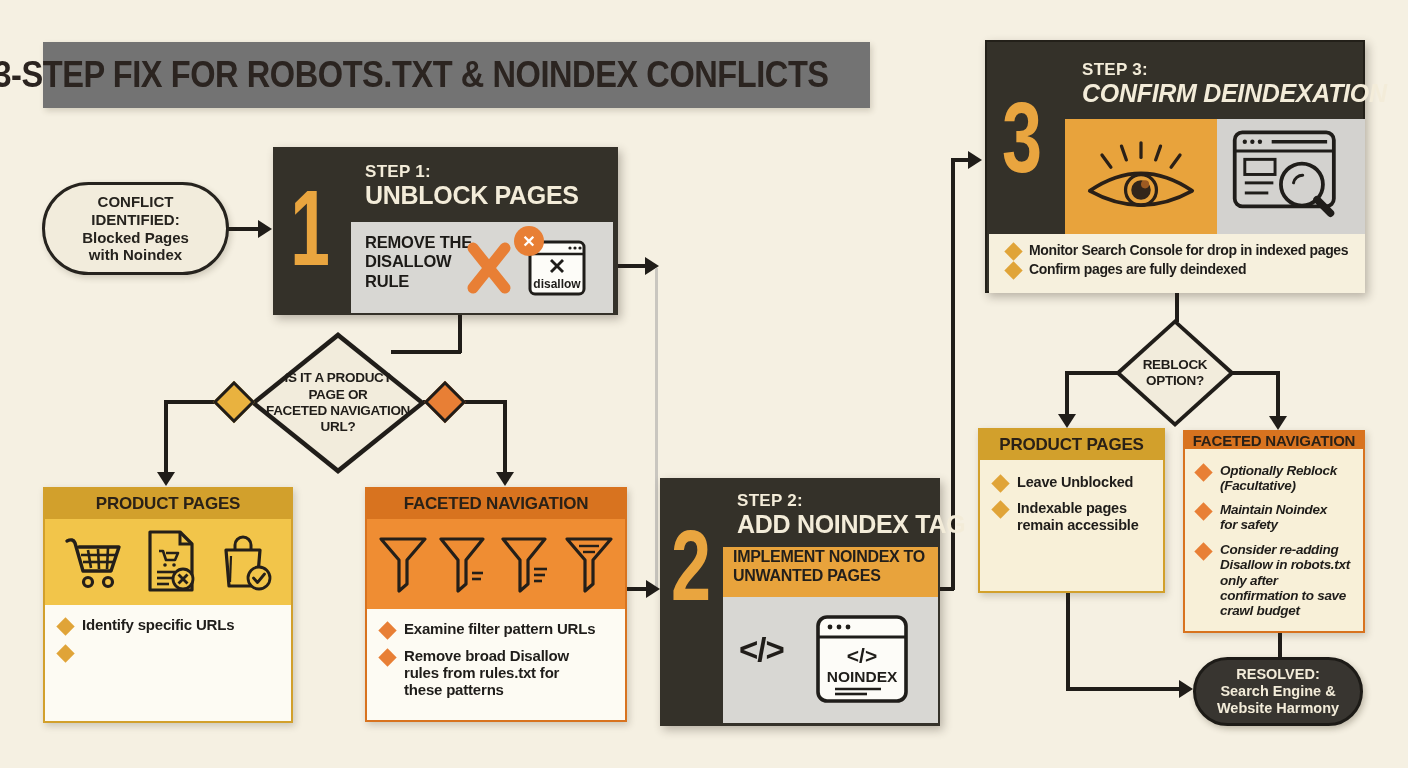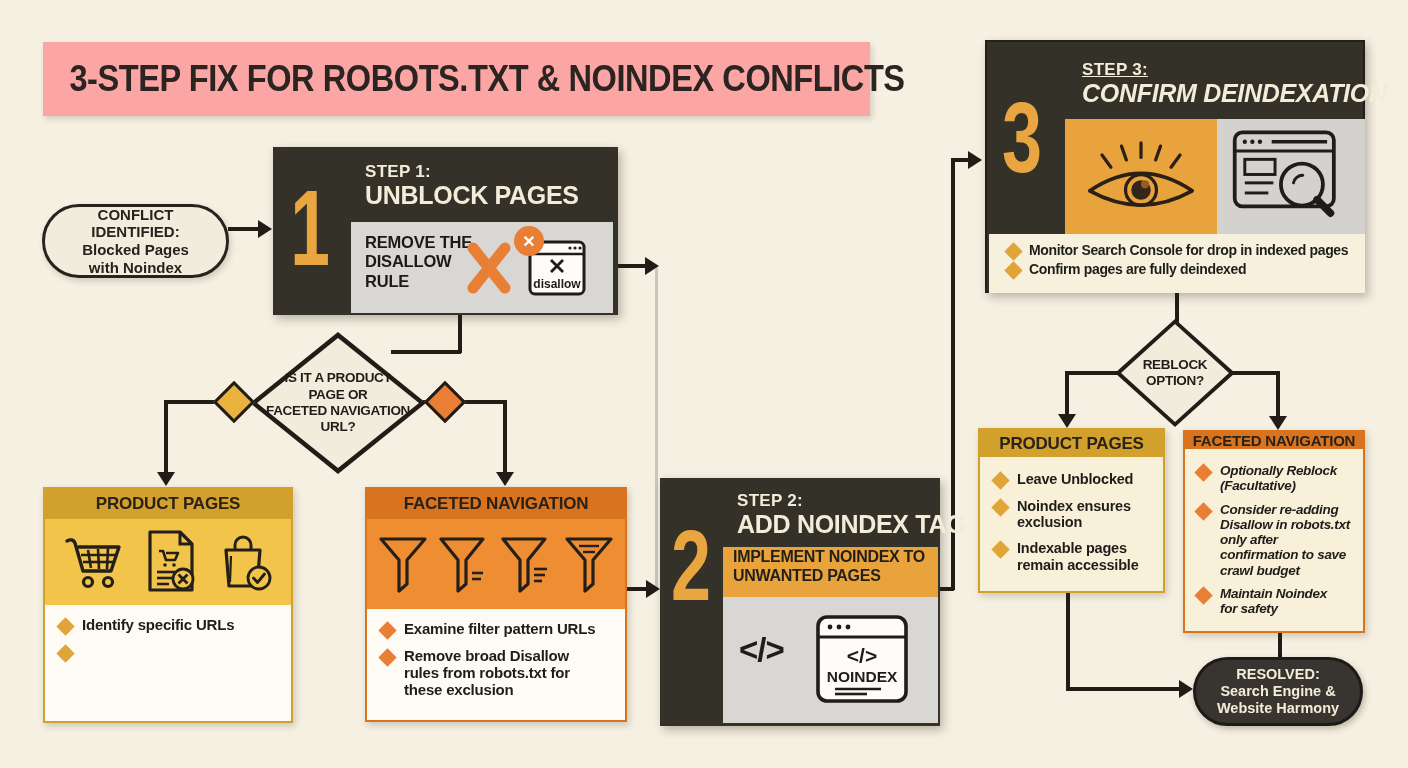--- a/index.html
+++ b/index.html
@@ -8,26 +8,26 @@
   #canvas { position:absolute; left:0; top:0; width:1408px; height:768px; }
   .abs { position:absolute; }
 
   
   .line { position:absolute; background:#201d19; }
   .line.lite { background:#c9c6bf; }
   .arrR { position:absolute; width:0; height:0; border-top:9px solid transparent; border-bottom:9px solid transparent; border-left:14px solid #201d19; }
   .arrD { position:absolute; width:0; height:0; border-left:9px solid transparent; border-right:9px solid transparent; border-top:14px solid #201d19; }
 
   
-  #banner { left:43px; top:42px; width:827px; height:74px; background:#fca5a5; box-shadow:2px 3px 6px rgba(60,50,30,.18); display:flex; align-items:center; }
+  #banner { left:43px; top:42px; width:827px; height:66px; background:#737373; box-shadow:2px 3px 6px rgba(60,50,30,.18); display:flex; align-items:center;justify-content:center; }
   #banner .t { font-size:37px; font-weight:bold; color:#2b2420; padding-left:30px; transform:scaleX(.88); transform-origin:left center; white-space:nowrap; letter-spacing:-0.5px; }
 
   
   .oval { border-radius:60px; display:flex; flex-direction:column; justify-content:center; align-items:center; text-align:center; }
-  #oval-start { left:42px; top:182px; width:187px; height:74px; background:#f2ecdc; border:3.5px solid #26231e; box-shadow:2px 3px 6px rgba(60,50,30,.2);margin-top:22px; }
+  #oval-start { left:42px; top:182px; width:187px; height:93px; background:#f2ecdc; border:3.5px solid #26231e; box-shadow:2px 3px 6px rgba(60,50,30,.2); }
   #oval-start div { font-size:15px; line-height:1.18; font-weight:bold; color:#26231e; }
   #oval-end { left:1193px; top:657px; width:170px; height:69px; background:#383530; border:3px solid #1d1b17; box-shadow:2px 3px 6px rgba(60,50,30,.3); }
   #oval-end div { font-size:14.5px; line-height:1.18; font-weight:bold; color:#f3ecd9; }
 
   
   .dark-box { background:#343129; box-shadow:3px 4px 9px rgba(45,38,25,.3); }
   .stepnum { position:absolute; color:#e9a53f; font-weight:bold; transform-origin:center top; text-align:center; line-height:.95; }
   .step-label { position:absolute; font-size:17px; font-weight:bold; color:#f3ecd9; letter-spacing:.3px; }
   .step-title { position:absolute; font-size:25px; font-weight:bold; color:#f3ecd9; letter-spacing:-0.3px; white-space:nowrap; }
   .gray-panel { position:absolute; background:#d8d7d3; }
@@ -256,21 +256,21 @@
         <line x1="20" y1="19" x2="32" y2="19" stroke="#241f19" stroke-width="2.4"></line>
       </svg>
     </div>
     <div class="cat-body">
       <div class="bullet">
         <span class="dia13 dia-orange"></span>
         <span class="txt">Examine filter pattern URLs</span>
       </div>
       <div class="bullet" style="max-width:210px;">
         <span class="dia13 dia-orange"></span>
-        <span class="txt">Remove broad Disallow rules from robots.txt for these exclusion</span>
+        <span class="txt">Remove broad Disallow rules from rules.txt for these patterns</span>
       </div>
     </div>
   </div>
 
   <div id="step2" class="abs dark-box">
     <div class="stepnum" style="left:-4px; top:40px; width:70px; font-size:100px; transform:scaleX(.72);">2</div>
     <div class="step-label" style="left:77px; top:13px;">STEP 2:</div>
     <div class="step-title" style="left:77px; top:32px;">ADD NOINDEX TAG</div>
     <div id="step2-band">
       <div>IMPLEMENT NOINDEX TO UNWANTED PAGES</div>
@@ -286,21 +286,21 @@
         <text x="47" y="50" text-anchor="middle" font-size="21" font-weight="bold" fill="#1f1d1a">&lt;/&gt;</text>
         <text x="47" y="69" text-anchor="middle" font-size="15.5" font-weight="bold" fill="#1f1d1a">NOINDEX</text>
         <line x1="20" y1="76" x2="66" y2="76" stroke="#1f1d1a" stroke-width="2.6"></line>
         <line x1="20" y1="81" x2="52" y2="81" stroke="#1f1d1a" stroke-width="2.6"></line>
       </svg>
     </div>
   </div>
 
   <div id="step3" class="abs dark-box" style="border:2px solid #232019;">
     <div class="stepnum" style="left:-6px; top:48px; width:82px; font-size:100px; transform:scaleX(.72);">3</div>
-    <div class="step-label" style="left:95px; top:18px;text-decoration:underline;">STEP 3:</div>
+    <div class="step-label" style="left:95px; top:18px;">STEP 3:</div>
     <div class="step-title" style="left:95px; top:37px;font-style:italic;">CONFIRM DEINDEXATION</div>
     <div id="step3-yellow">
       <svg width="122" height="98" viewBox="0 0 150 112">
         <line x1="38" y1="44" x2="27" y2="29" stroke="#2a2017" stroke-width="4" stroke-linecap="round"></line>
         <line x1="57" y1="35" x2="51" y2="18" stroke="#2a2017" stroke-width="4" stroke-linecap="round"></line>
         <line x1="75" y1="32" x2="75" y2="14" stroke="#2a2017" stroke-width="4" stroke-linecap="round"></line>
         <line x1="93" y1="35" x2="99" y2="18" stroke="#2a2017" stroke-width="4" stroke-linecap="round"></line>
         <line x1="112" y1="44" x2="123" y2="29" stroke="#2a2017" stroke-width="4" stroke-linecap="round"></line>
         <path d="M12 73 Q75 30 138 73 Q75 108 12 73 Z" fill="none" stroke="#2a2017" stroke-width="4.5" stroke-linejoin="round"></path>
         <circle cx="75" cy="72" r="19" fill="none" stroke="#2a2017" stroke-width="4"></circle>
@@ -344,45 +344,41 @@
     </div>
   </div>
 
   <div id="pp2" class="cat-box">
     <div class="cat-head">PRODUCT PAGES</div>
     <div class="cat-body">
       <div class="bullet">
         <span class="dia13 dia-gold"></span>
         <span class="txt">Leave Unblocked</span>
       </div>
-      <div class="bullet" style="max-width:150px;">
-        <span class="dia13 dia-gold"></span>
-        <span class="txt">Noindex ensures exclusion</span>
-      </div>
       <div class="bullet" style="max-width:160px;">
         <span class="dia13 dia-gold"></span>
         <span class="txt">Indexable pages remain accessible</span>
       </div>
     </div>
   </div>
 
   <div id="fn2" class="cat-box">
     <div class="cat-head" style="height:28px;">FACETED NAVIGATION</div>
     <div class="cat-body" style="padding-left:12px;font-style:italic;">
       <div class="bullet" style="max-width:160px; margin-bottom:8px;">
         <span class="dia13 dia-orange"></span>
         <span class="txt">Optionally Reblock (Facultative)</span>
       </div>
+      <div class="bullet" style="max-width:150px;">
+        <span class="dia13 dia-orange"></span>
+        <span class="txt">Maintain Noindex for safety</span>
+      </div>
       <div class="bullet" style="max-width:163px; margin-bottom:8px;">
         <span class="dia13 dia-orange"></span>
         <span class="txt">Consider re-adding Disallow in robots.txt only after confirmation to save crawl budget</span>
-      </div>
-      <div class="bullet" style="max-width:150px;">
-        <span class="dia13 dia-orange"></span>
-        <span class="txt">Maintain Noindex for safety</span>
       </div>
     </div>
   </div>
 
   <div id="oval-end" class="abs oval">
     <div>RESOLVED:</div>
     <div>Search Engine &amp;</div>
     <div>Website Harmony</div>
   </div>
 

